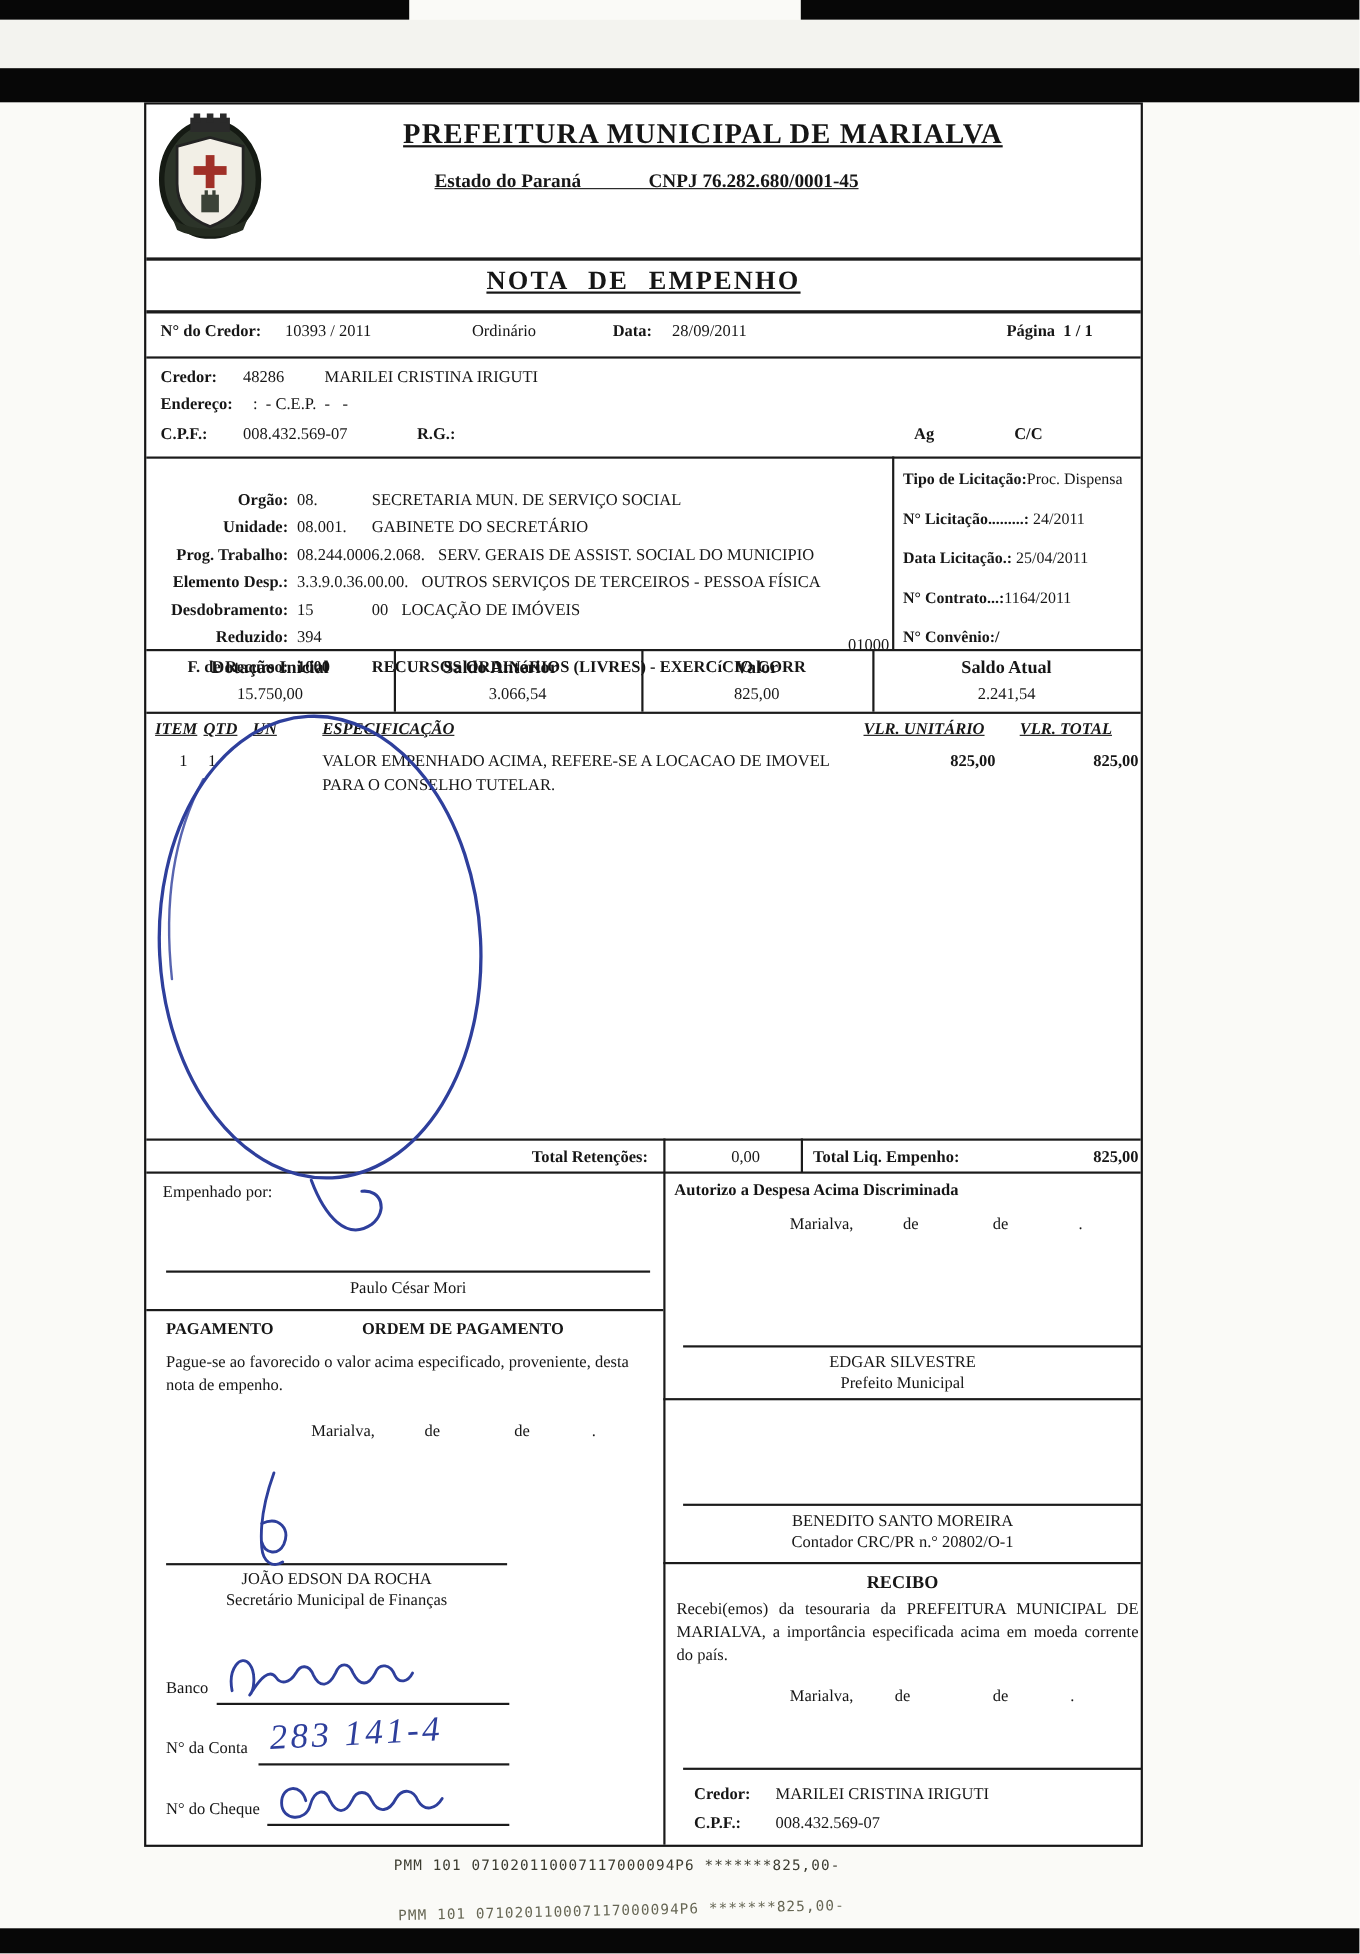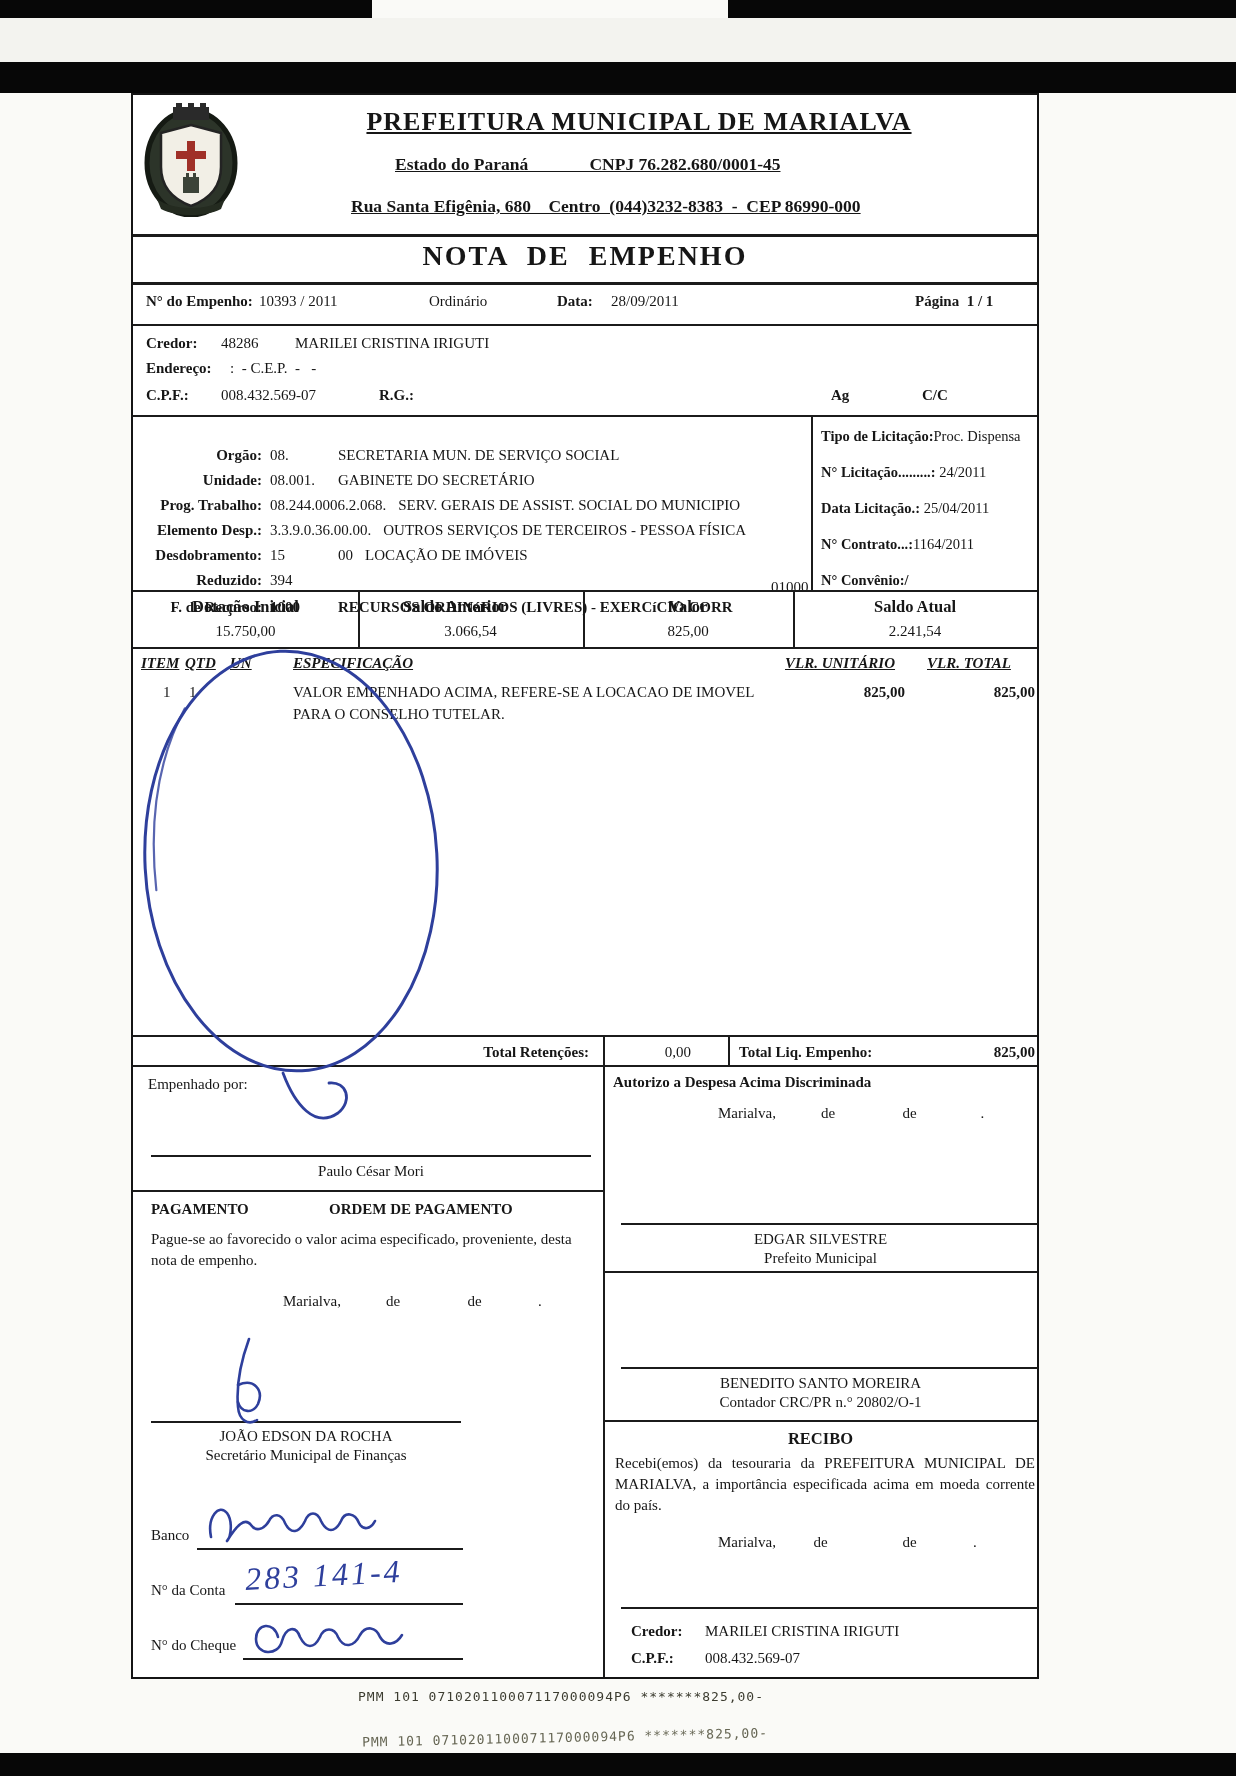--- a/index.html
+++ b/index.html
@@ -8,21 +8,21 @@
   .abs { position:absolute; }
   .b { font-weight:bold; }
   .i { font-style:italic; }
   .u { text-decoration:underline; }
   .c { text-align:center; }
   .r { text-align:right; }
   .pre { white-space:pre; }
   .f15 { font-size:15px; line-height:20px; }
   .f16 { font-size:16.5px; line-height:21px; }
   .f17 { font-size:17.5px; line-height:22px; }
-  .f24 { font-size:28px; line-height:28px; }
+  .f24 { font-size:24px; line-height:28px;text-decoration:underline; }
   .f26 { font-size:26px; line-height:30px; }
   .line { position:absolute; background:#1b1b1b; }
   .band { position:absolute; background:#070707; }
   .doc { position:absolute; left:131px; top:93px; width:908px; height:1586px; border:2.5px solid #141414; background:#ffffff; }
   .clsrow { position:absolute; left:0; width:676px; white-space:pre; font-size:15px; line-height:20px; }
   .clsrow .lab { display:inline-block; width:114px; text-align:right; font-weight:bold; margin-right:8px; }
   .clsrow .cod { display:inline-block; min-width:56px; margin-right:12px; }
   .clsrow .cod2 { display:inline-block; margin-right:12px; }
   .licrow { position:absolute; left:688px; width:214px; white-space:pre; font-size:14.5px; line-height:19px; }
   .pen { stroke:#2e3f9c; fill:none; stroke-linecap:round; stroke-linejoin:round; }
@@ -50,27 +50,26 @@
     <path d="M48 22 L78 30 V64 C78 86 64 97 48 103 C32 97 18 86 18 64 V30 Z" fill="#f2efe6" stroke="#232323" stroke-width="2.5"></path>
     <rect x="44" y="38" width="8" height="30" fill="#a03028"></rect>
     <rect x="33" y="48" width="30" height="8" fill="#a03028"></rect>
     <rect x="40" y="74" width="16" height="16" fill="#3c4338"></rect>
     <rect x="43" y="70" width="3" height="5" fill="#3c4338"></rect>
       <rect x="50" y="70" width="3" height="5" fill="#3c4338"></rect>
     <path d="M14 96 C30 108 66 108 82 96 L78 106 C62 114 34 114 18 106 Z" fill="#242b20"></path>
   </svg>
   <div class="abs b u c f26" style="left:110px;top:12px;width:792px;letter-spacing:1px;">PREFEITURA MUNICIPAL DE MARIALVA</div>
   <div class="abs b u pre f17" style="left:262px;top:58px;">Estado do Paraná              CNPJ 76.282.680/0001-45</div>
-  <div class="abs b u pre f17" style="left:218px;top:100px;">Rua Santa Efigênia, 680    Centro  (044)3232-8383  -  CEP 86990-000</div>
   <div class="line" style="left:0;top:139px;width:904px;height:2.5px;"></div>
 
   <div class="abs b c f24" style="left:0;top:147px;width:904px;letter-spacing:2px;word-spacing:10px;">NOTA  DE  EMPENHO</div>
   <div class="line" style="left:0;top:187px;width:904px;height:2.5px;"></div>
 
-  <div class="abs b f15" style="left:13px;top:196px;">N° do Empenho:</div>
+  <div class="abs b f15" style="left:13px;top:196px;">N° do Credor:</div>
   <div class="abs f15" style="left:126px;top:196px;">10393 / 2011</div>
   <div class="abs f15" style="left:296px;top:196px;">Ordinário</div>
   <div class="abs b f15" style="left:424px;top:196px;">Data:</div>
   <div class="abs f15" style="left:478px;top:196px;">28/09/2011</div>
   <div class="abs b f15 pre" style="left:782px;top:196px;">Página  1 / 1</div>
   <div class="line" style="left:0;top:229px;width:904px;height:1.5px;"></div>
 
   <div class="abs b f15" style="left:13px;top:238px;">Credor:</div>
   <div class="abs f15" style="left:88px;top:238px;">48286</div>
   <div class="abs f15" style="left:162px;top:238px;">MARILEI CRISTINA IRIGUTI</div>

